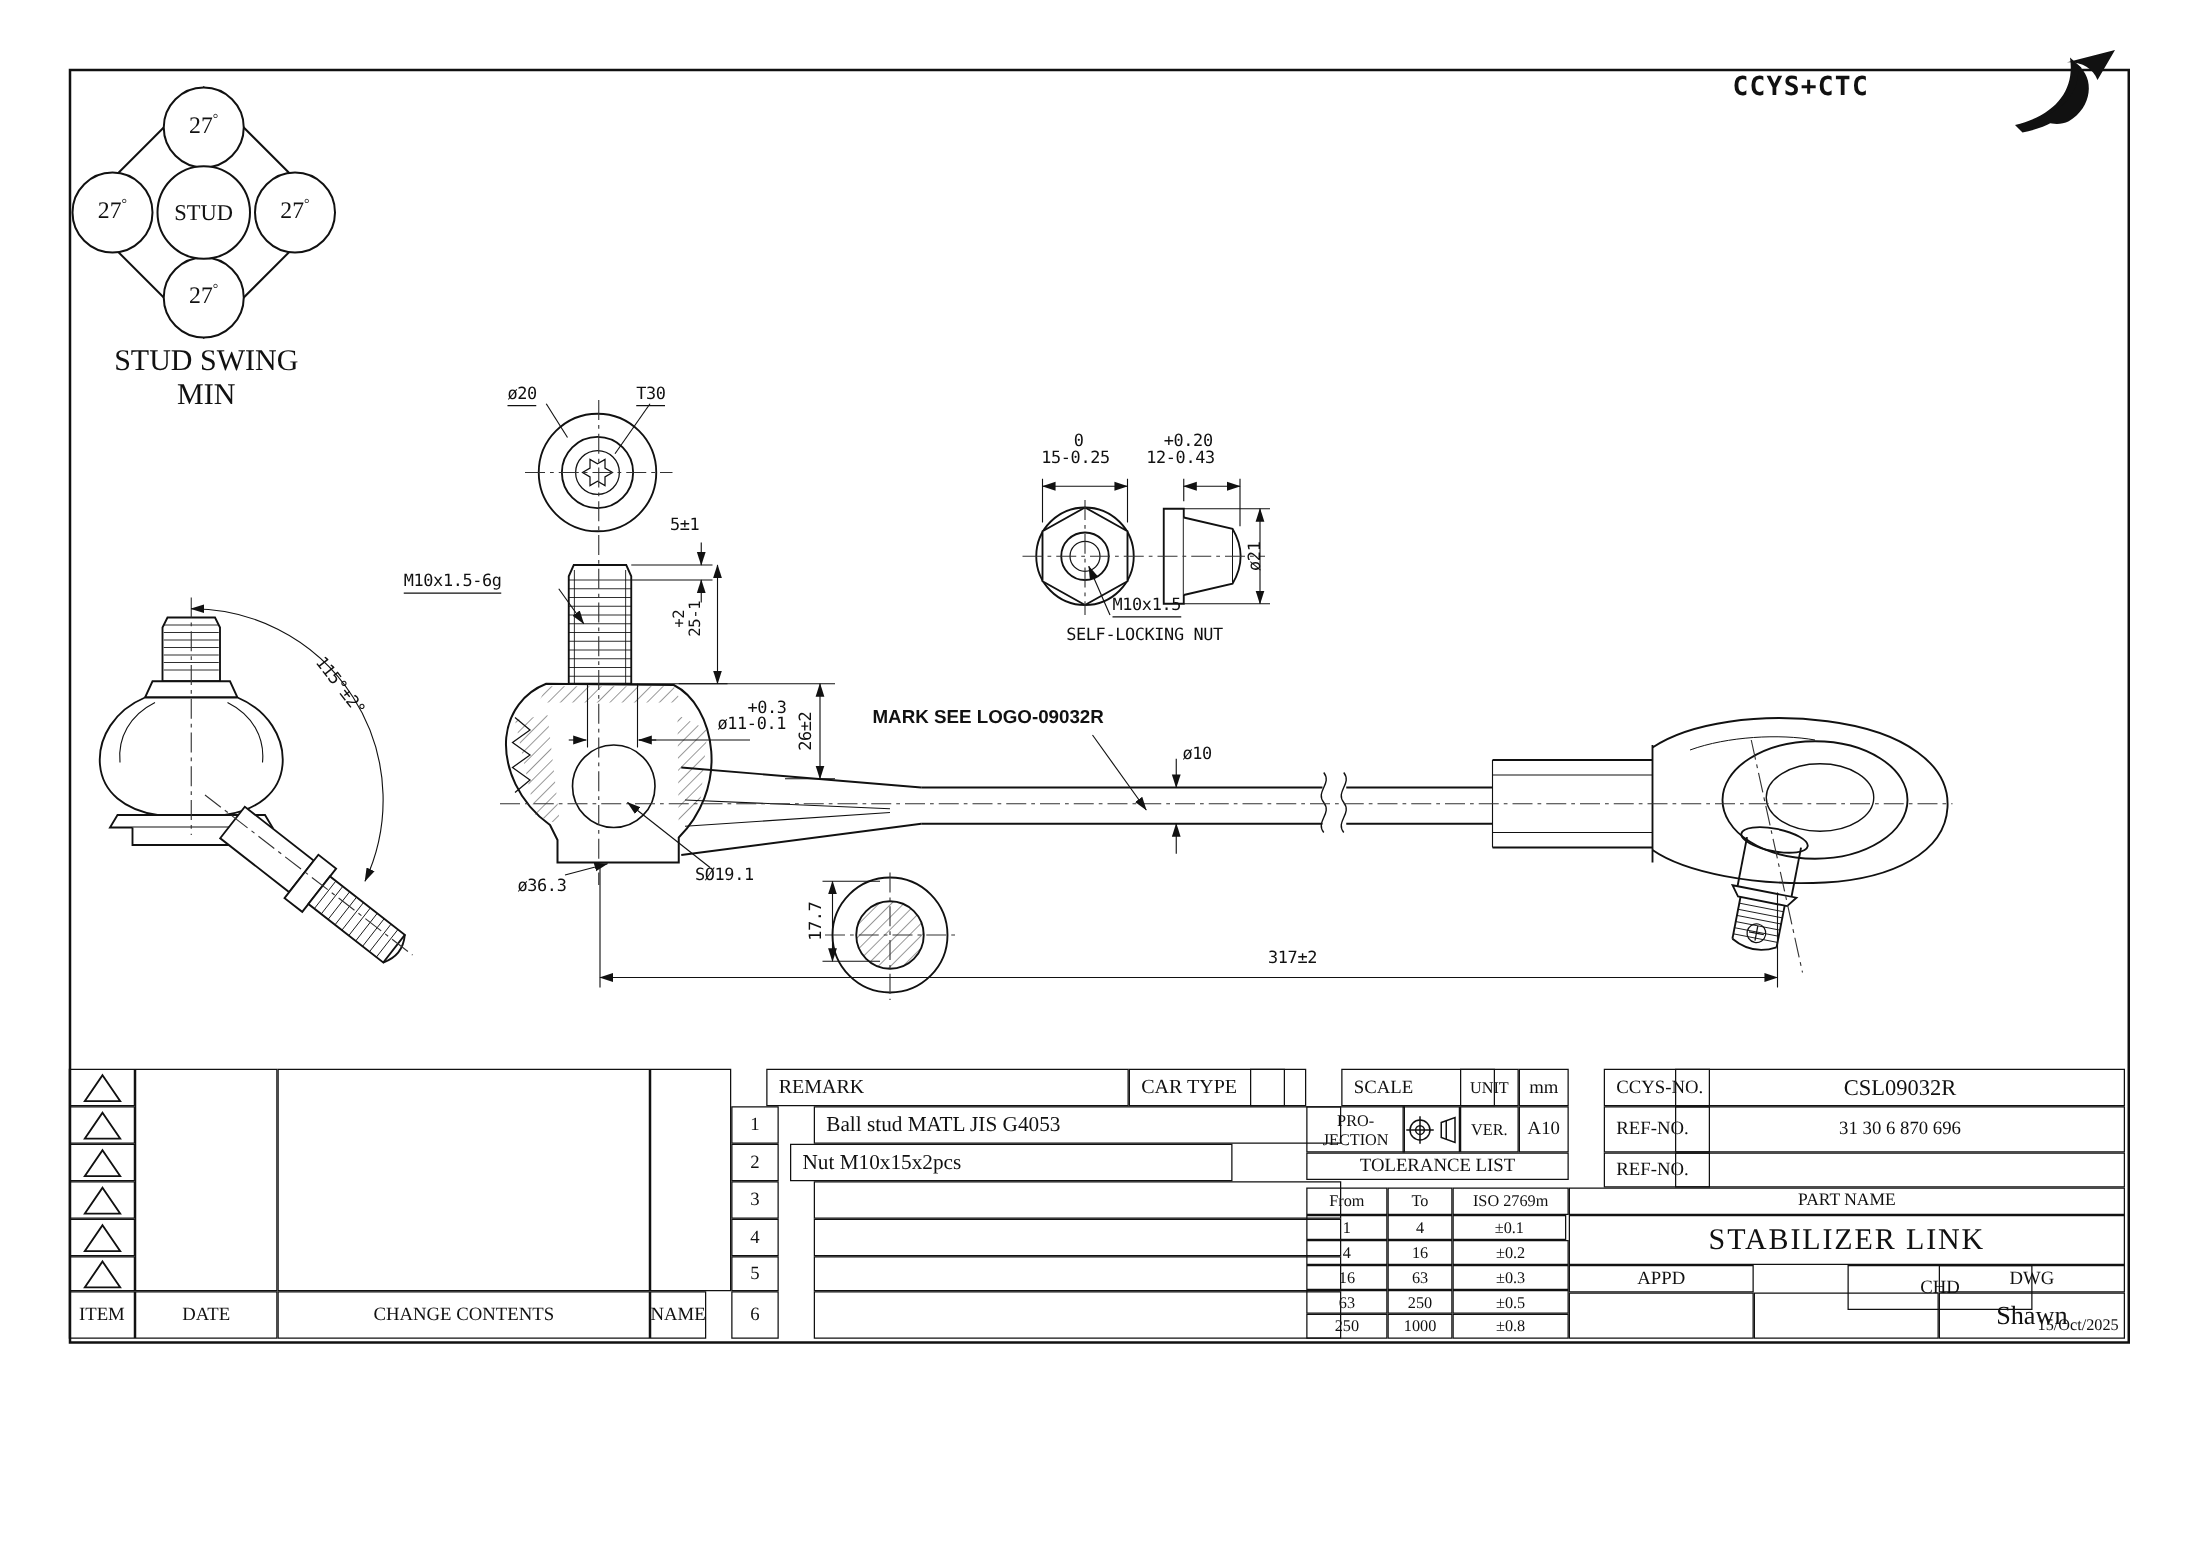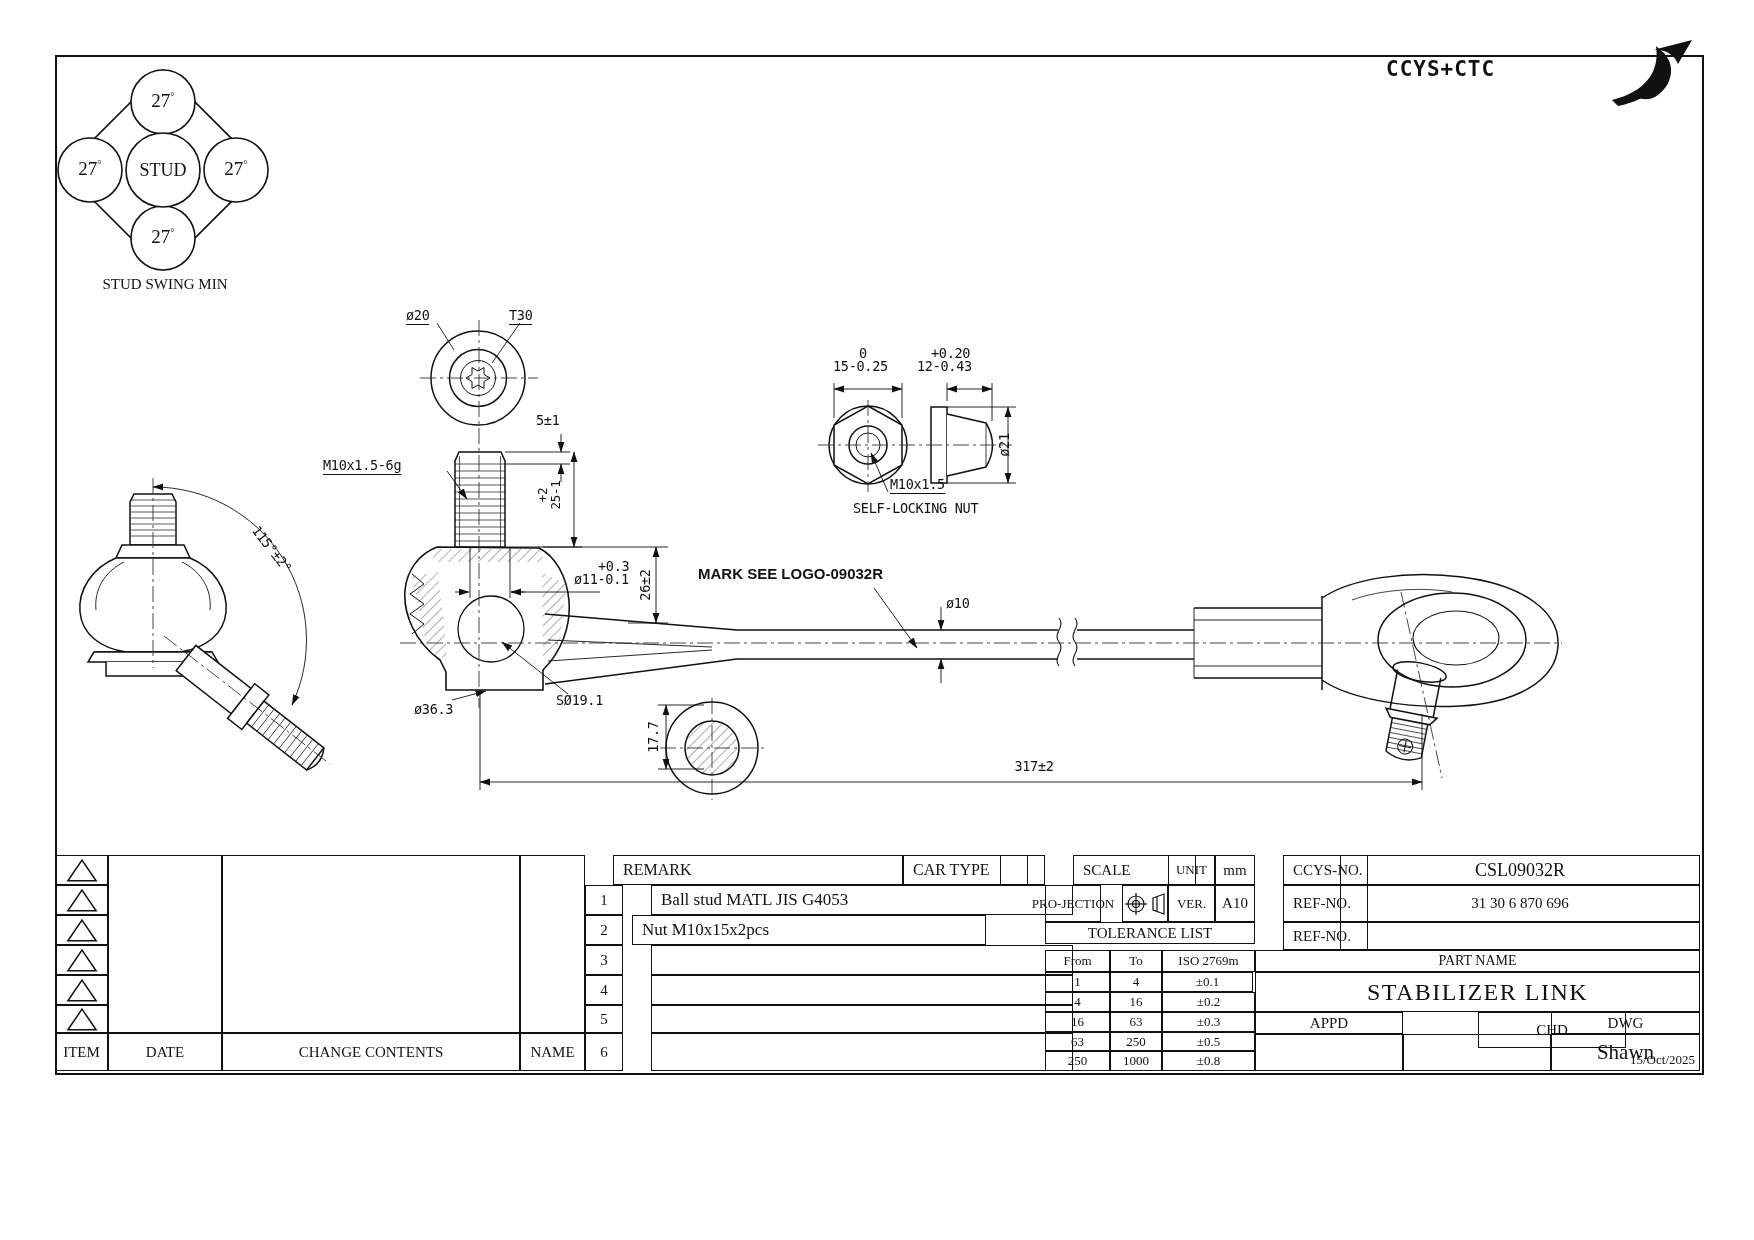--- a/index.html
+++ b/index.html
@@ -264,21 +264,21 @@
     <path d="M1630,95 C1654,87 1665,70 1662,52 C1676,62 1674,86 1655,97 C1647,101 1638,99 1630,95 Z"></path>
     <path d="M1653,50 L1692,40 L1678,64 C1674,54 1664,49 1653,50 Z"></path>
   </g>
 </svg>
 
 <span class="swingnum" style="left:141px;top:90px;width:44px;"><span>27</span><span class="deg">°</span></span>
 <span class="swingnum" style="left:68px;top:158px;width:44px;"><span>27</span><span class="deg">°</span></span>
 <span class="swingnum" style="left:214px;top:158px;width:44px;"><span>27</span><span class="deg">°</span></span>
 <span class="swingnum" style="left:141px;top:226px;width:44px;"><span>27</span><span class="deg">°</span></span>
 <span class="swingnum" style="left:133px;top:160px;width:60px;font-size:18px;">STUD</span>
-<span class="swingnum" style="left:72px;top:276px;width:186px;font-size:15px;">STUD SWING MIN</span>
+<span class="swingnum" style="left:72px;top:276px;width:186px;font-size:24px;">STUD SWING MIN</span>
 
 <span class="logo-text">CCYS+CTC</span>
 
 <span class="lbl u" style="left:406px;top:307px;">ø20</span>
 <span class="lbl u" style="left:509px;top:307px;">T30</span>
 <span class="lbl" style="left:536px;top:412px;">5±1</span>
 <span class="lbl u" style="left:323px;top:457px;">M10x1.5-6g</span>
 <div class="lbl rot tol2" style="left:527px;top:482px;width:44px;font-size:12.5px;">
   <span class="up">+2</span><span>25-1</span>
 </div>
@@ -332,21 +332,21 @@
     <svg width="32" height="25" viewBox="0 0 34 26">
       <polygon points="17,2 32,24 2,24" fill="none" stroke="#111" stroke-width="1.6"></polygon>
     </svg>
   </div>
 <div class="cell" style="left:55px;top:1033px;width:53px;height:38px;">ITEM</div>
 <div class="cell" style="left:108px;top:855px;width:114px;height:178px;"></div>
 <div class="cell" style="left:108px;top:1033px;width:114px;height:38px;">DATE</div>
 <div class="cell" style="left:222px;top:855px;width:298px;height:178px;"></div>
 <div class="cell" style="left:222px;top:1033px;width:298px;height:38px;">CHANGE CONTENTS</div>
 <div class="cell" style="left:520px;top:855px;width:65px;height:178px;"></div>
-<div class="cell" style="left:520px;top:1033px;width:65px;height:38px;">NAME</div>
+<div class="cell" style="left:520px;top:1033px;width:45px;height:38px;">NAME</div>
 
 <div class="cell left" style="left:585px;top:855px;width:290px;height:30px;font-size:16px;">REMARK</div>
 <div class="cell left" style="left:875px;top:855px;width:125px;height:30px;font-size:16px;">CAR TYPE</div>
 <div class="cell" style="left:1000px;top:855px;width:45px;height:30px;"></div>
 
 <div class="cell" style="left:585px;top:885px;width:38px;height:30px;">1</div>
 <div class="cell left" style="left:623px;top:885px;width:422px;height:30px;font-size:17px;">Ball stud MATL JIS G4053</div>
 <div class="cell" style="left:585px;top:915px;width:38px;height:30px;">2</div>
 <div class="cell left" style="left:604px;top:915px;width:354px;height:30px;font-size:17px;">Nut M10x15x2pcs</div>
 <div class="cell" style="left:585px;top:945px;width:38px;height:30px;">3</div>
@@ -355,21 +355,21 @@
 <div class="cell" style="left:585px;top:975px;width:38px;height:30px;">4</div>
 <div class="cell left" style="left:623px;top:975px;width:422px;height:30px;font-size:17px;"></div>
 <div class="cell" style="left:585px;top:1005px;width:38px;height:28px;">5</div>
 <div class="cell left" style="left:623px;top:1005px;width:422px;height:28px;font-size:17px;"></div>
 <div class="cell" style="left:585px;top:1033px;width:38px;height:38px;">6</div>
 <div class="cell left" style="left:623px;top:1033px;width:422px;height:38px;font-size:17px;"></div>
 
 <div class="cell left" style="left:1045px;top:855px;width:123px;height:30px;">SCALE</div>
 <div class="cell small" style="left:1168px;top:855px;width:47px;height:30px;">UNIT</div>
 <div class="cell" style="left:1215px;top:855px;width:40px;height:30px;">mm</div>
-<div class="cell" style="left:1045px;top:885px;width:56px;height:37px;font-size:13px;flex-direction:row;line-height:15px;">
+<div class="cell" style="left:1045px;top:885px;width:79px;height:37px;font-size:13px;flex-direction:column;line-height:15px;">
   <span>PRO-</span>
     <span>JECTION</span>
 </div>
 <div class="cell" style="left:1122px;top:885px;width:46px;height:37px;">
   <svg width="44" height="30" viewBox="0 0 44 30">
     <g stroke="#111" fill="none" stroke-width="1.2">
       <circle cx="13" cy="15" r="8"></circle>
         <circle cx="13" cy="15" r="3.5"></circle>
       <line x1="2" y1="15" x2="24" y2="15"></line>
         <line x1="13" y1="4" x2="13" y2="26"></line>

